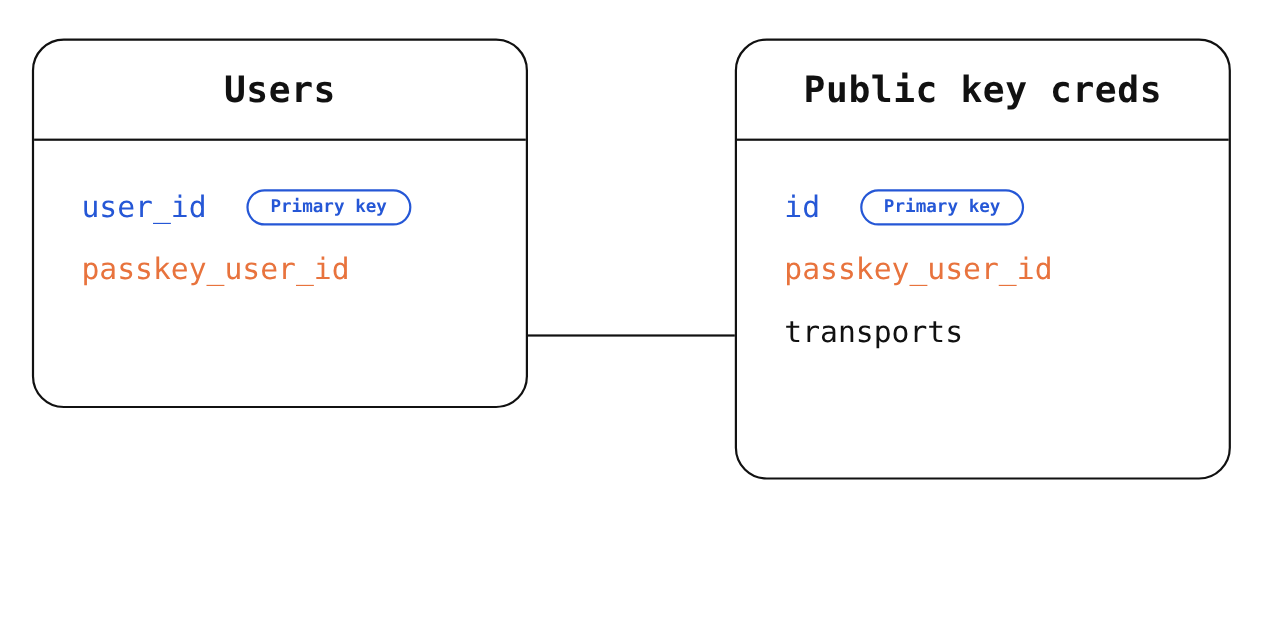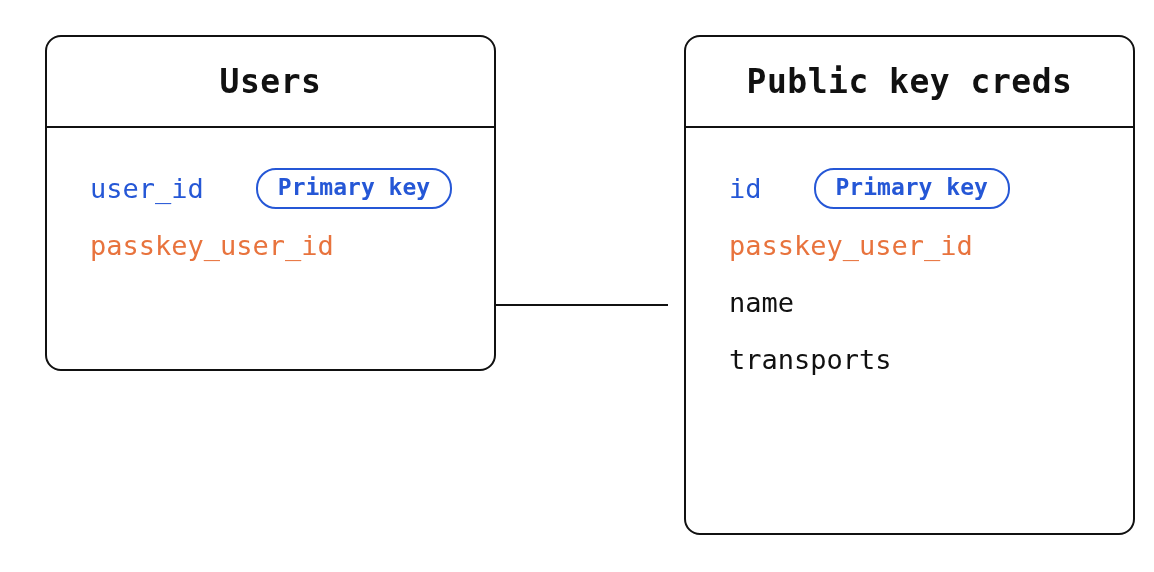--- a/index.html
+++ b/index.html
@@ -17,58 +17,56 @@
   }
   .canvas{
     position:relative;
     width:1154px;height:572px;
     background:var(--background);
   }
   .er-table{
     position:absolute;
     width:451px;
     border:2px solid var(--border);
-    border-radius:16px;
+    border-radius:29px;
     background:var(--background);
-    margin-left:16px;
   }
   .er-table.users{left:29px;top:35px;height:336px;}
-  .er-table.creds{left:668px;top:35px;height:500px;}
+  .er-table.creds{left:668px;top:35px;height:401px;}
   .table-header{
     height:91px;
     border-bottom:2px solid var(--border);
     display:flex;align-items:center;justify-content:center;
     font-weight:bold;
     font-size:33px;
     color:var(--field-text);
     letter-spacing:0.5px;
     white-space:nowrap;
   }
   .table-body{
     padding:32px 20px 0 43px;
   }
   .field{
     height:57px;
     display:flex;align-items:center;
     font-size:27px;
     color:var(--field-text);
     white-space:nowrap;
-    gap:16px;
   }
   .fname.primary{color:var(--primary-key);}
   .fname.foreign{color:var(--foreign-key);}
   .badge{
     display:inline-flex;align-items:center;justify-content:center;
     margin-left:36px;
     padding:4px 20px 6px 20px;
     border:2px solid var(--primary-key);
     border-radius:20px;
     color:var(--primary-key);
     font-weight:bold;
-    font-size:23px;
+    font-size:16px;
     line-height:1.2;
   }
   .connector{
     position:absolute;
     left:480px;top:304px;
     width:188px;height:0;
     border-top:2px solid var(--border);
   }
 </style>
 </head>
@@ -95,21 +93,18 @@
     <div class="table-header">Public key creds</div>
     <div class="table-body">
       <div class="field">
         <span class="fname primary">id</span>
         <span class="badge">Primary key</span>
       </div>
       <div class="field">
         <span class="fname foreign">passkey_user_id</span>
       </div>
       <div class="field">
-        <span class="fname">name</span>
-      </div>
-      <div class="field">
         <span class="fname">transports</span>
       </div>
     </div>
   </div>
 
 </div>
 
 </body></html>

